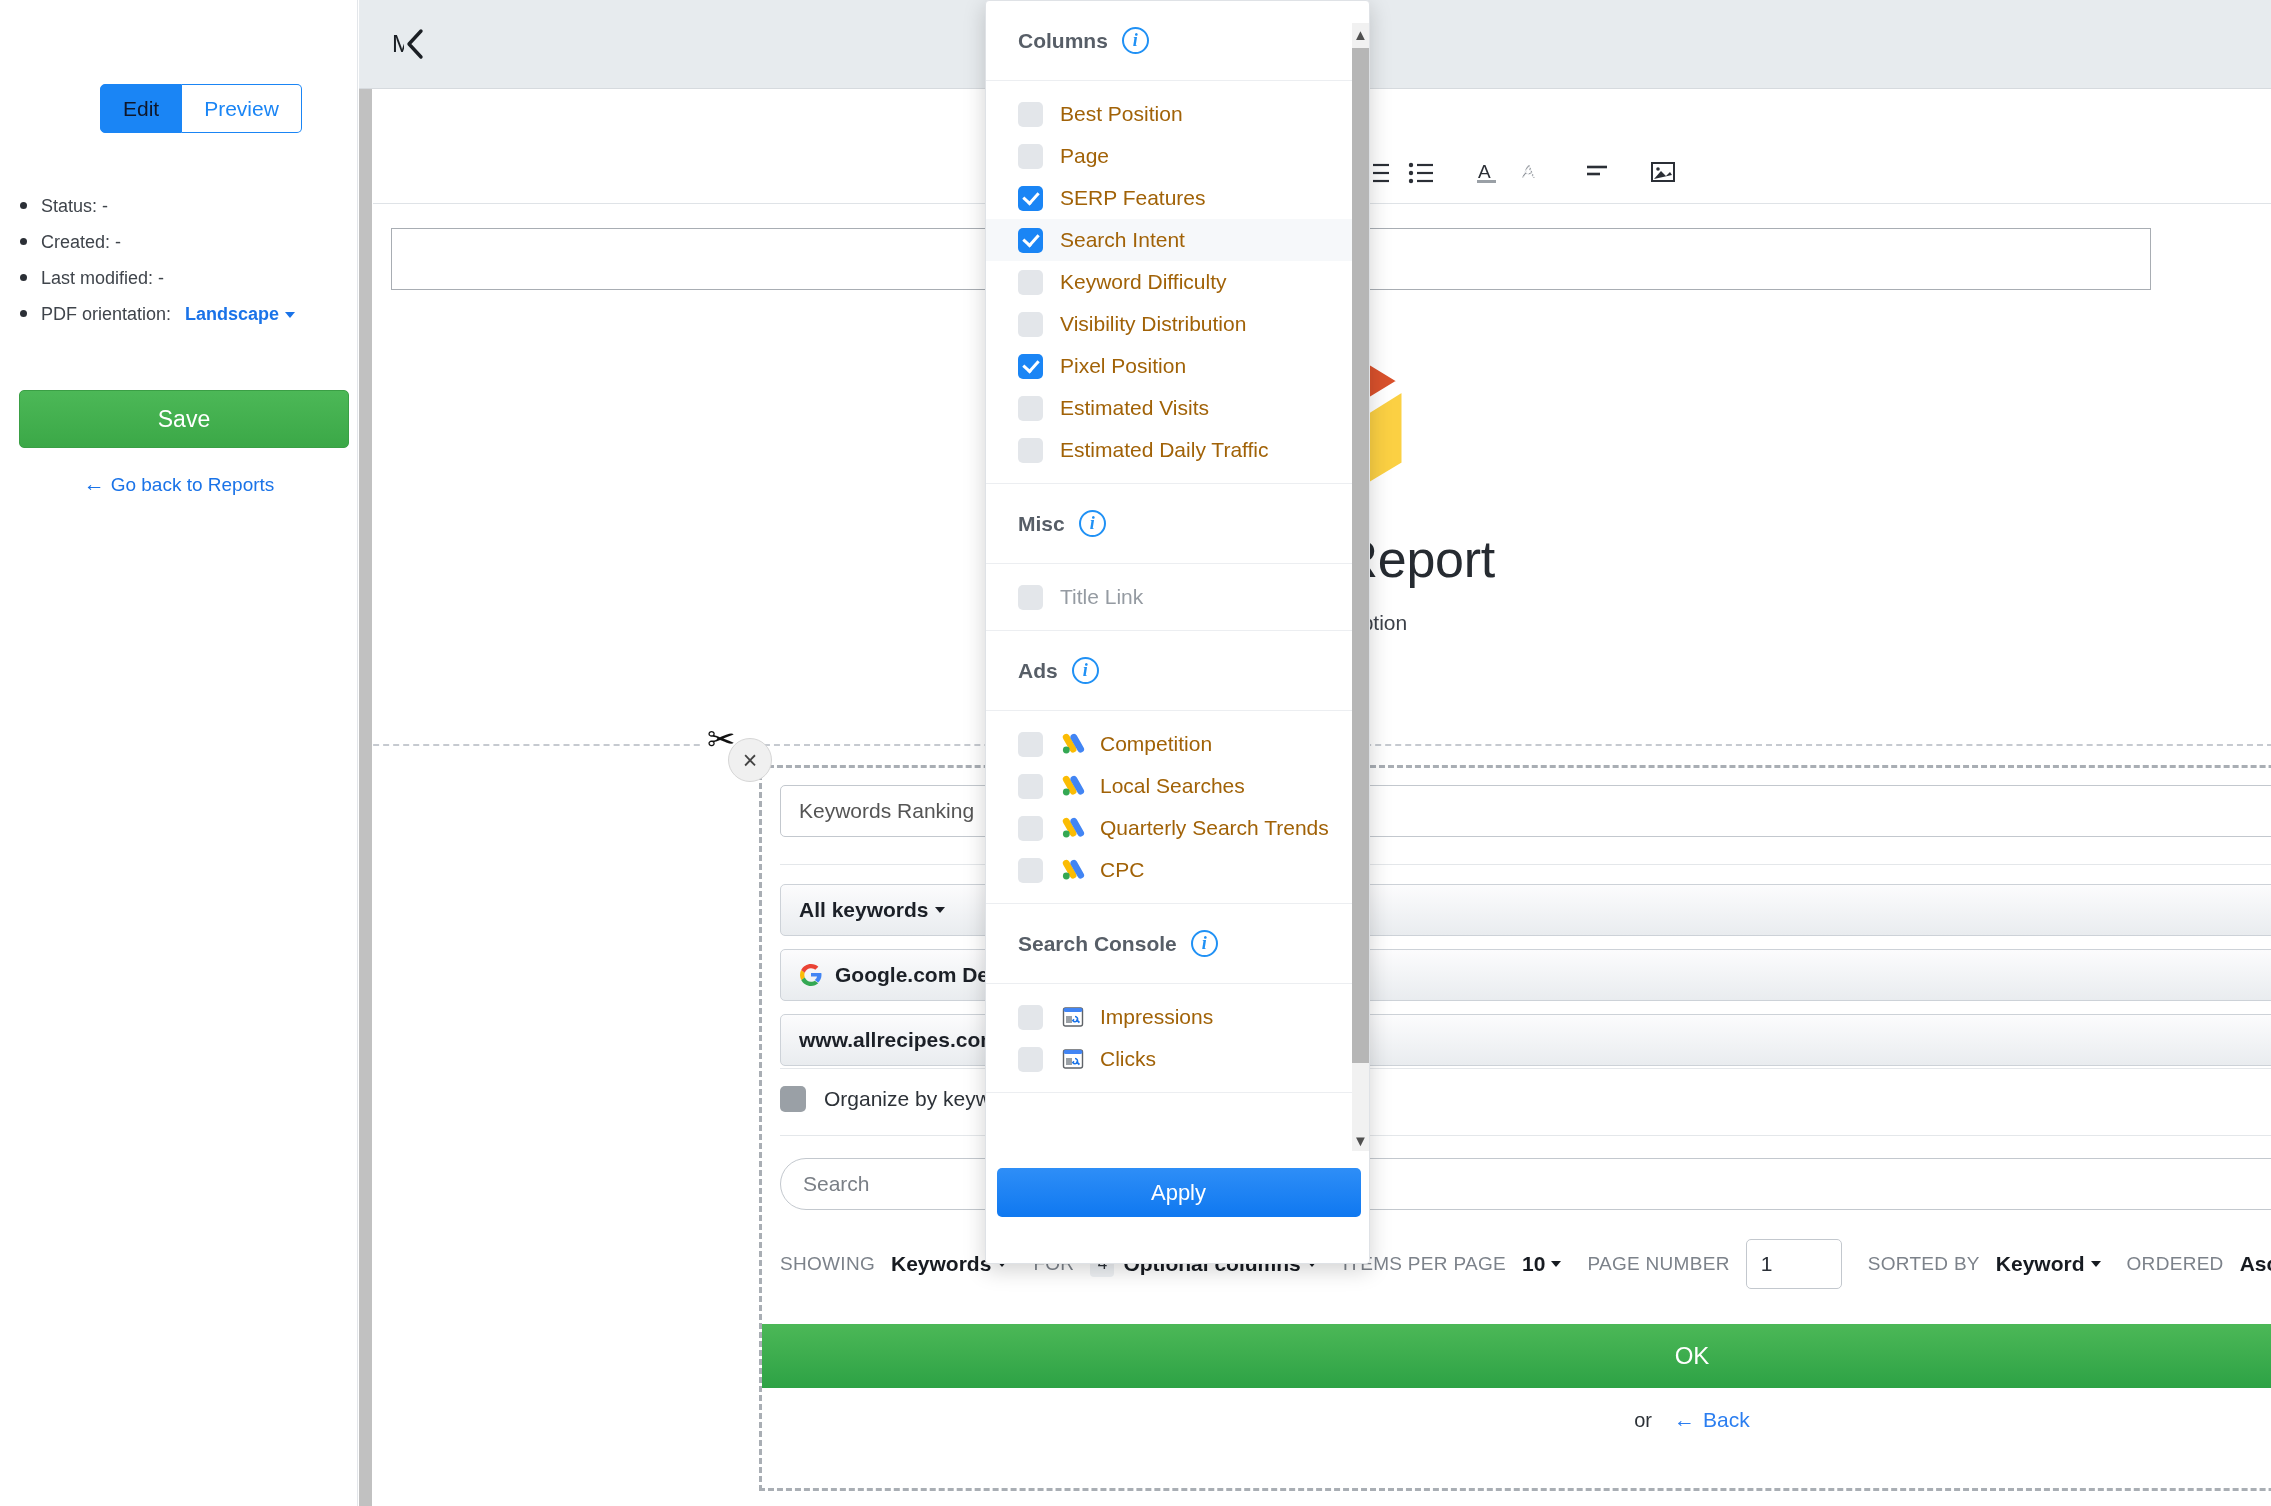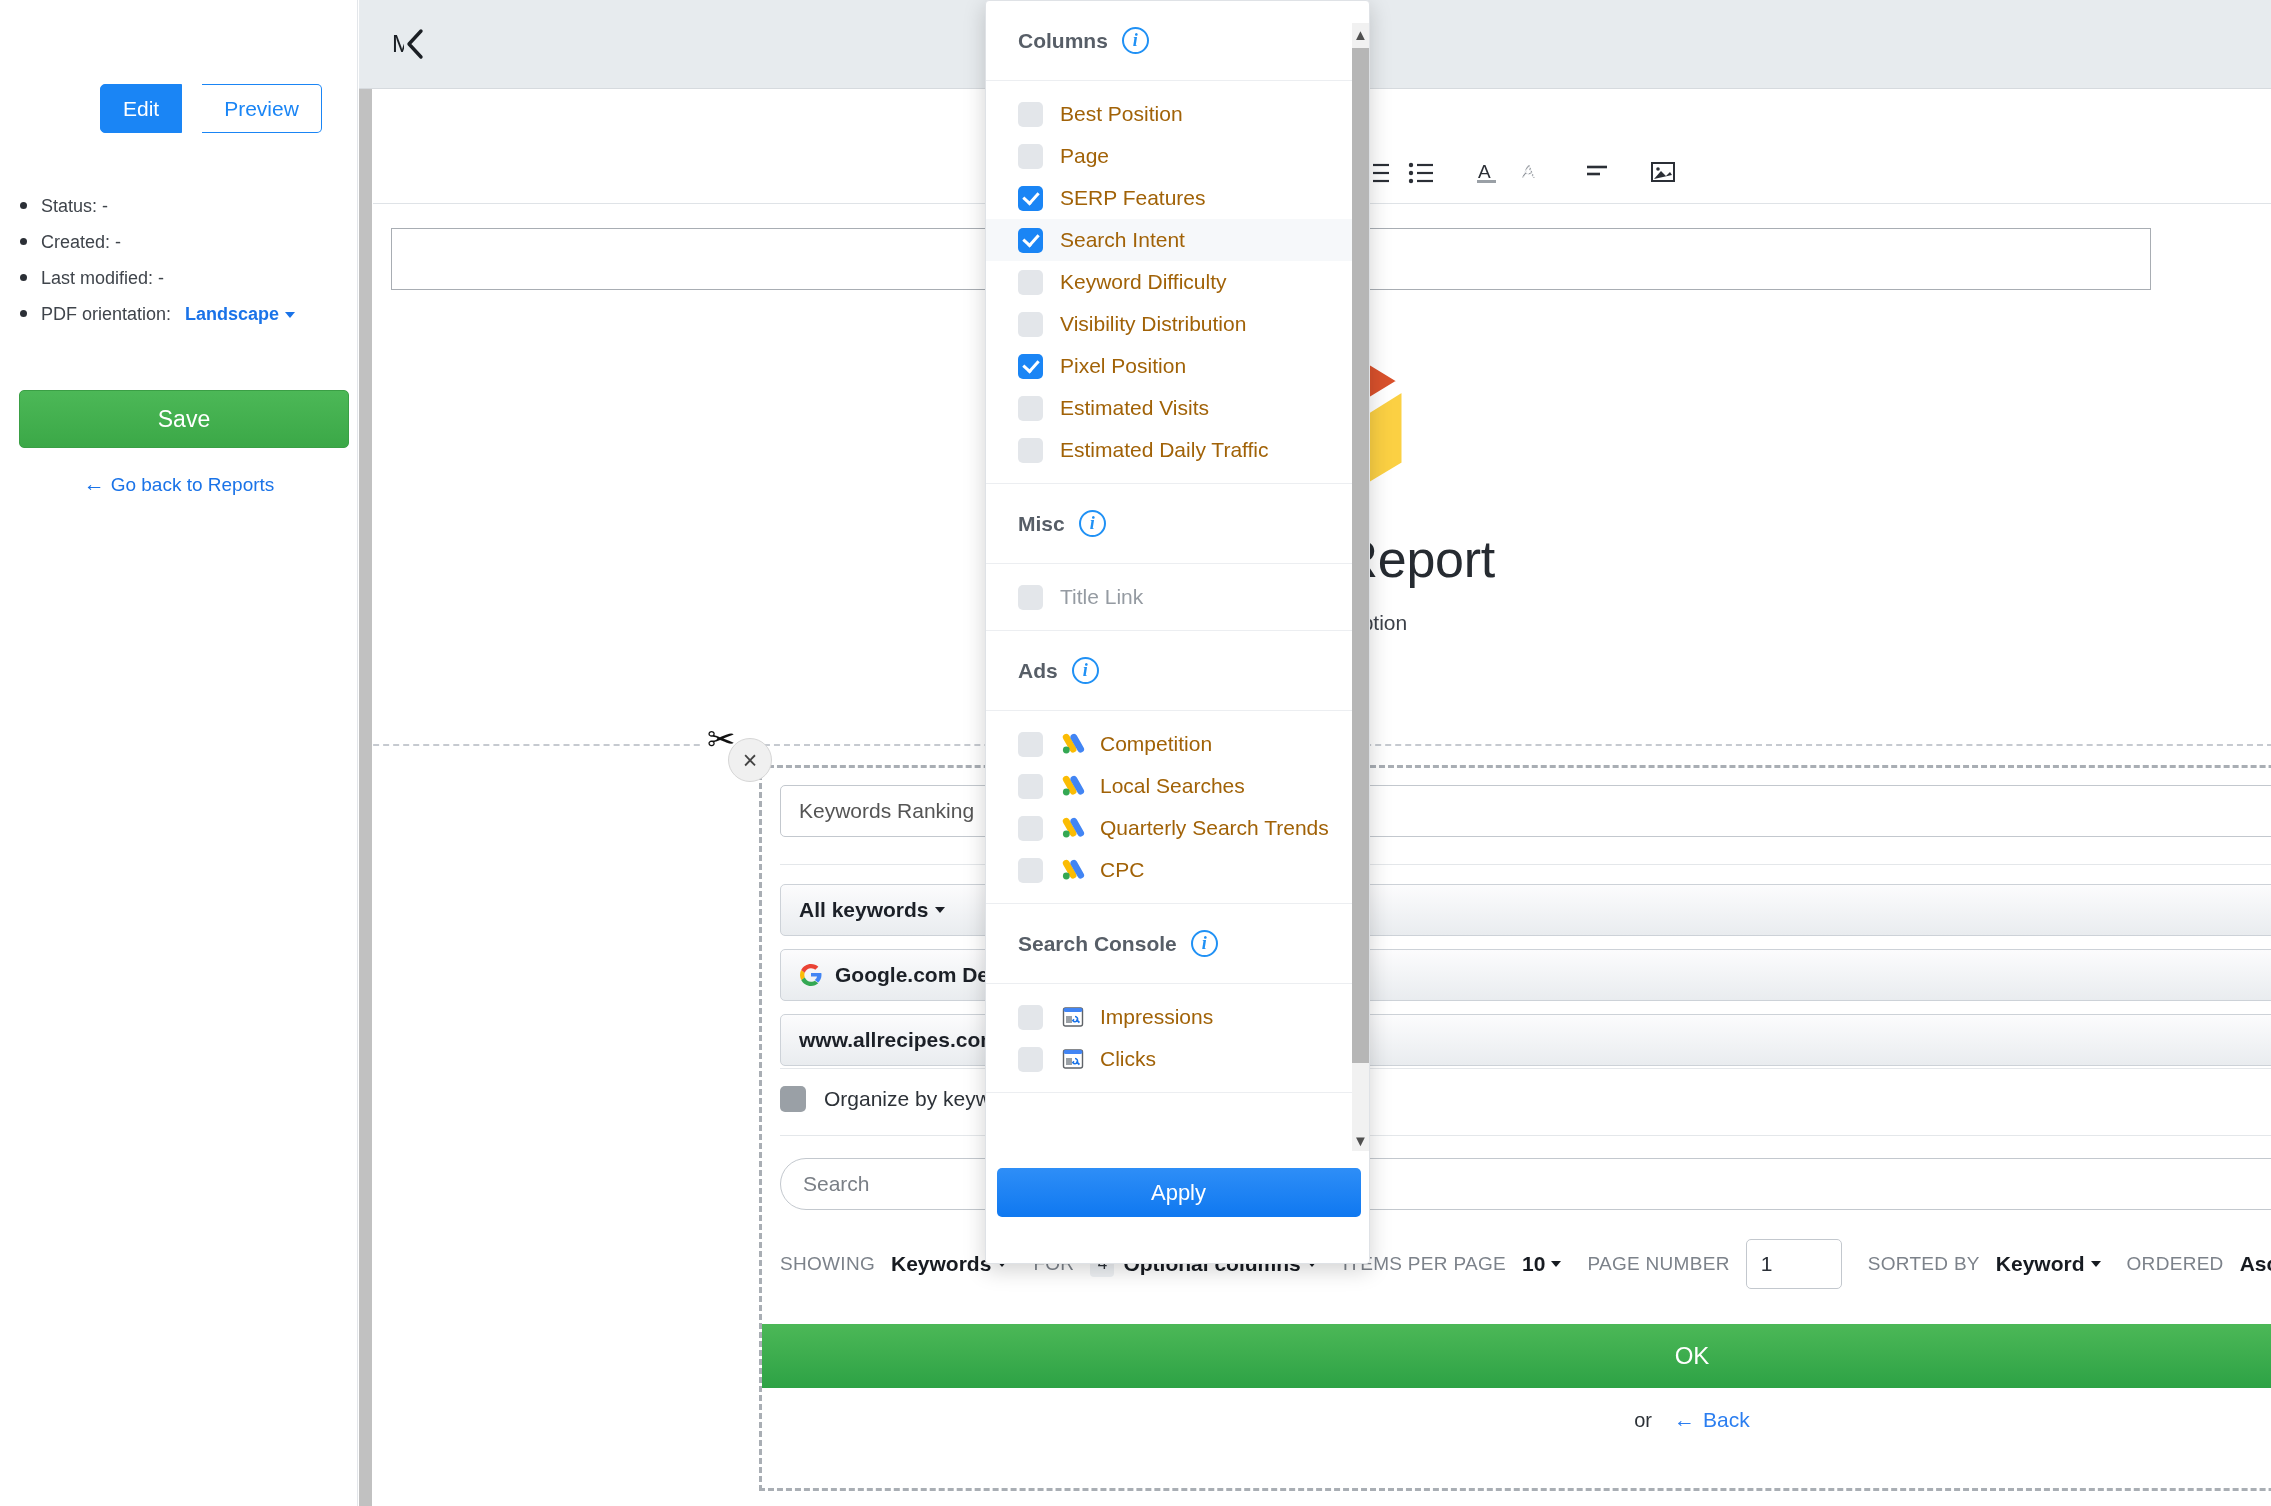--- a/index.html
+++ b/index.html
@@ -20,22 +20,22 @@
     border-right: 1px solid #e3e6ea;
   }
   .seg-wrap { position: absolute; left: 100px; top: 84px; display: flex; }
   .seg-btn {
     font-size: 21px; line-height: 1;
     padding: 13px 22px;
     border: 1px solid #1a85f5;
     cursor: pointer;
     background: #fff; color: #1a85f5;
   }
-  .seg-btn.first { border-radius: 5px 0 0 5px; background: #1a85f5; color: #ffffff; border-color:#1a85f5; }
-  .seg-btn.last { border-radius: 0 5px 5px 0; border-left: none; margin-left: 20px; }
+  .seg-btn.first { border-radius: 5px 0 0 5px; background: #1a85f5; color: #0f172a; border-color:#1a85f5; }
+  .seg-btn.last { border-radius: 0 5px 5px 0; border-left: none; }
 
   .meta-list { position: absolute; left: 20px; top: 196px; width: 330px; }
   .meta-item {
     display: flex; align-items: baseline;
     font-size: 18px; color: #3a3f47;
     margin-bottom: 15px;
   }
   .meta-bullet {
     width: 7px; height: 7px; border-radius: 50%;
     background: #2b2f36; margin-right: 14px; flex: none;

